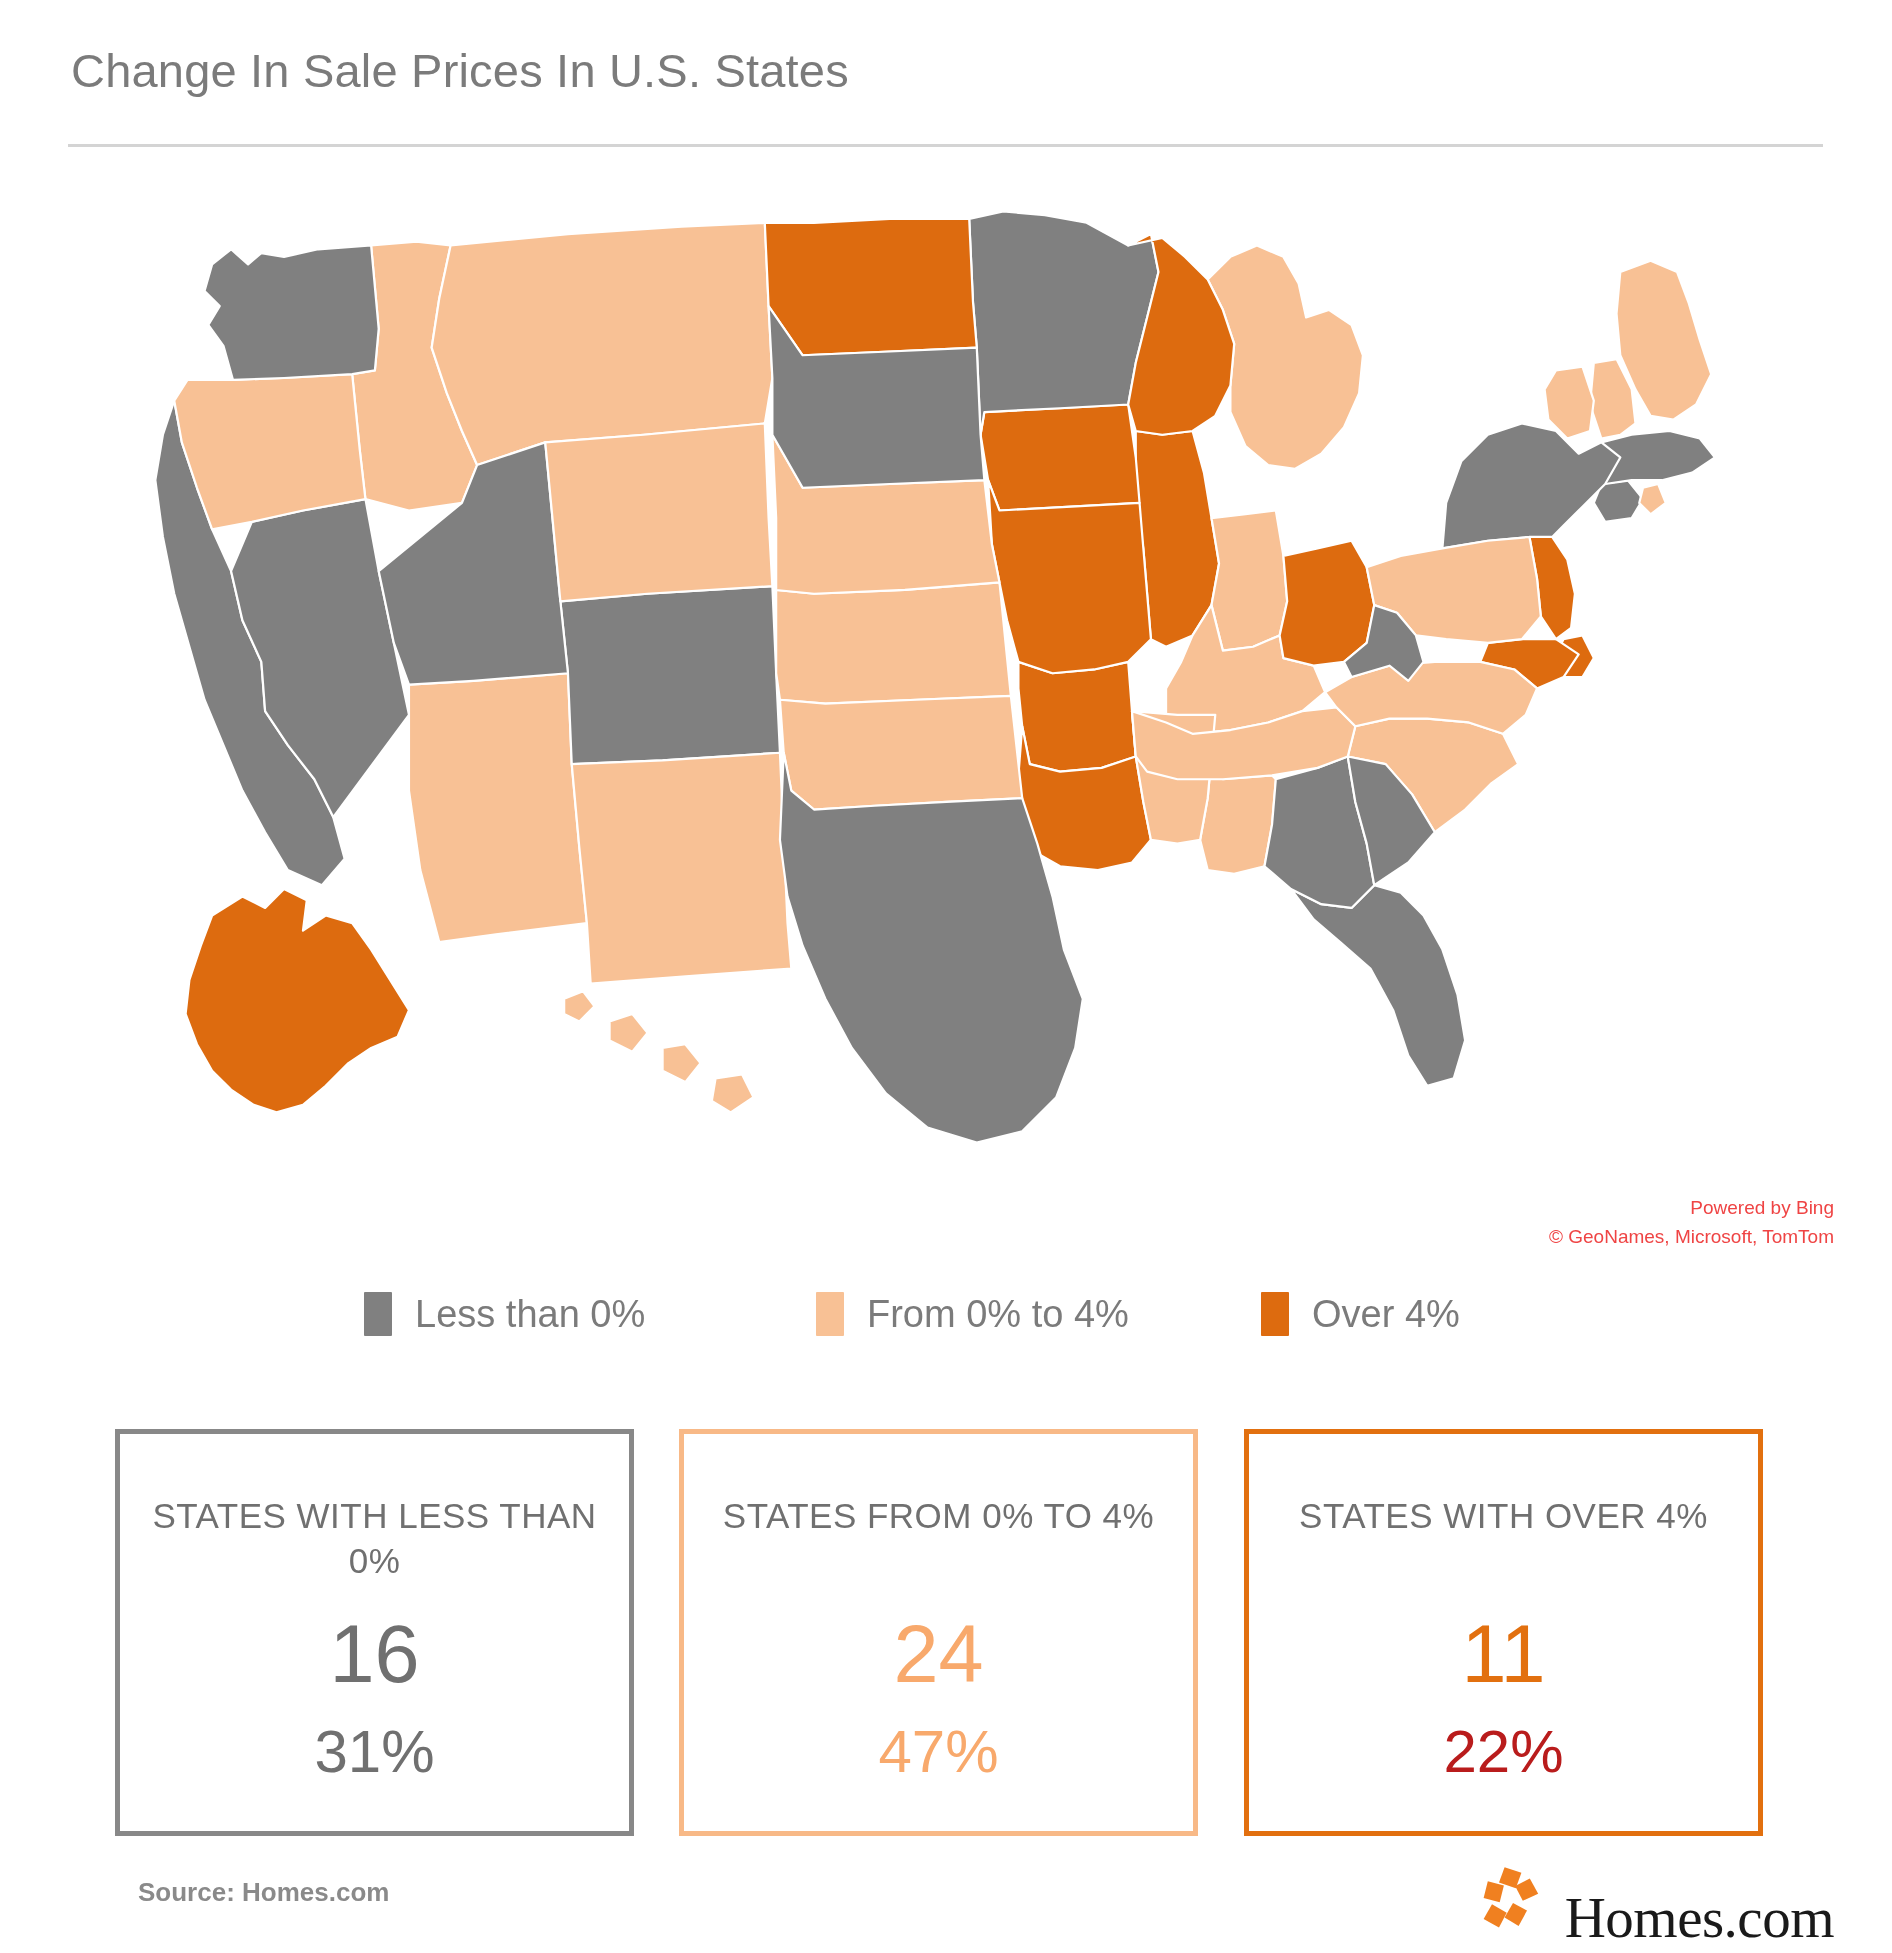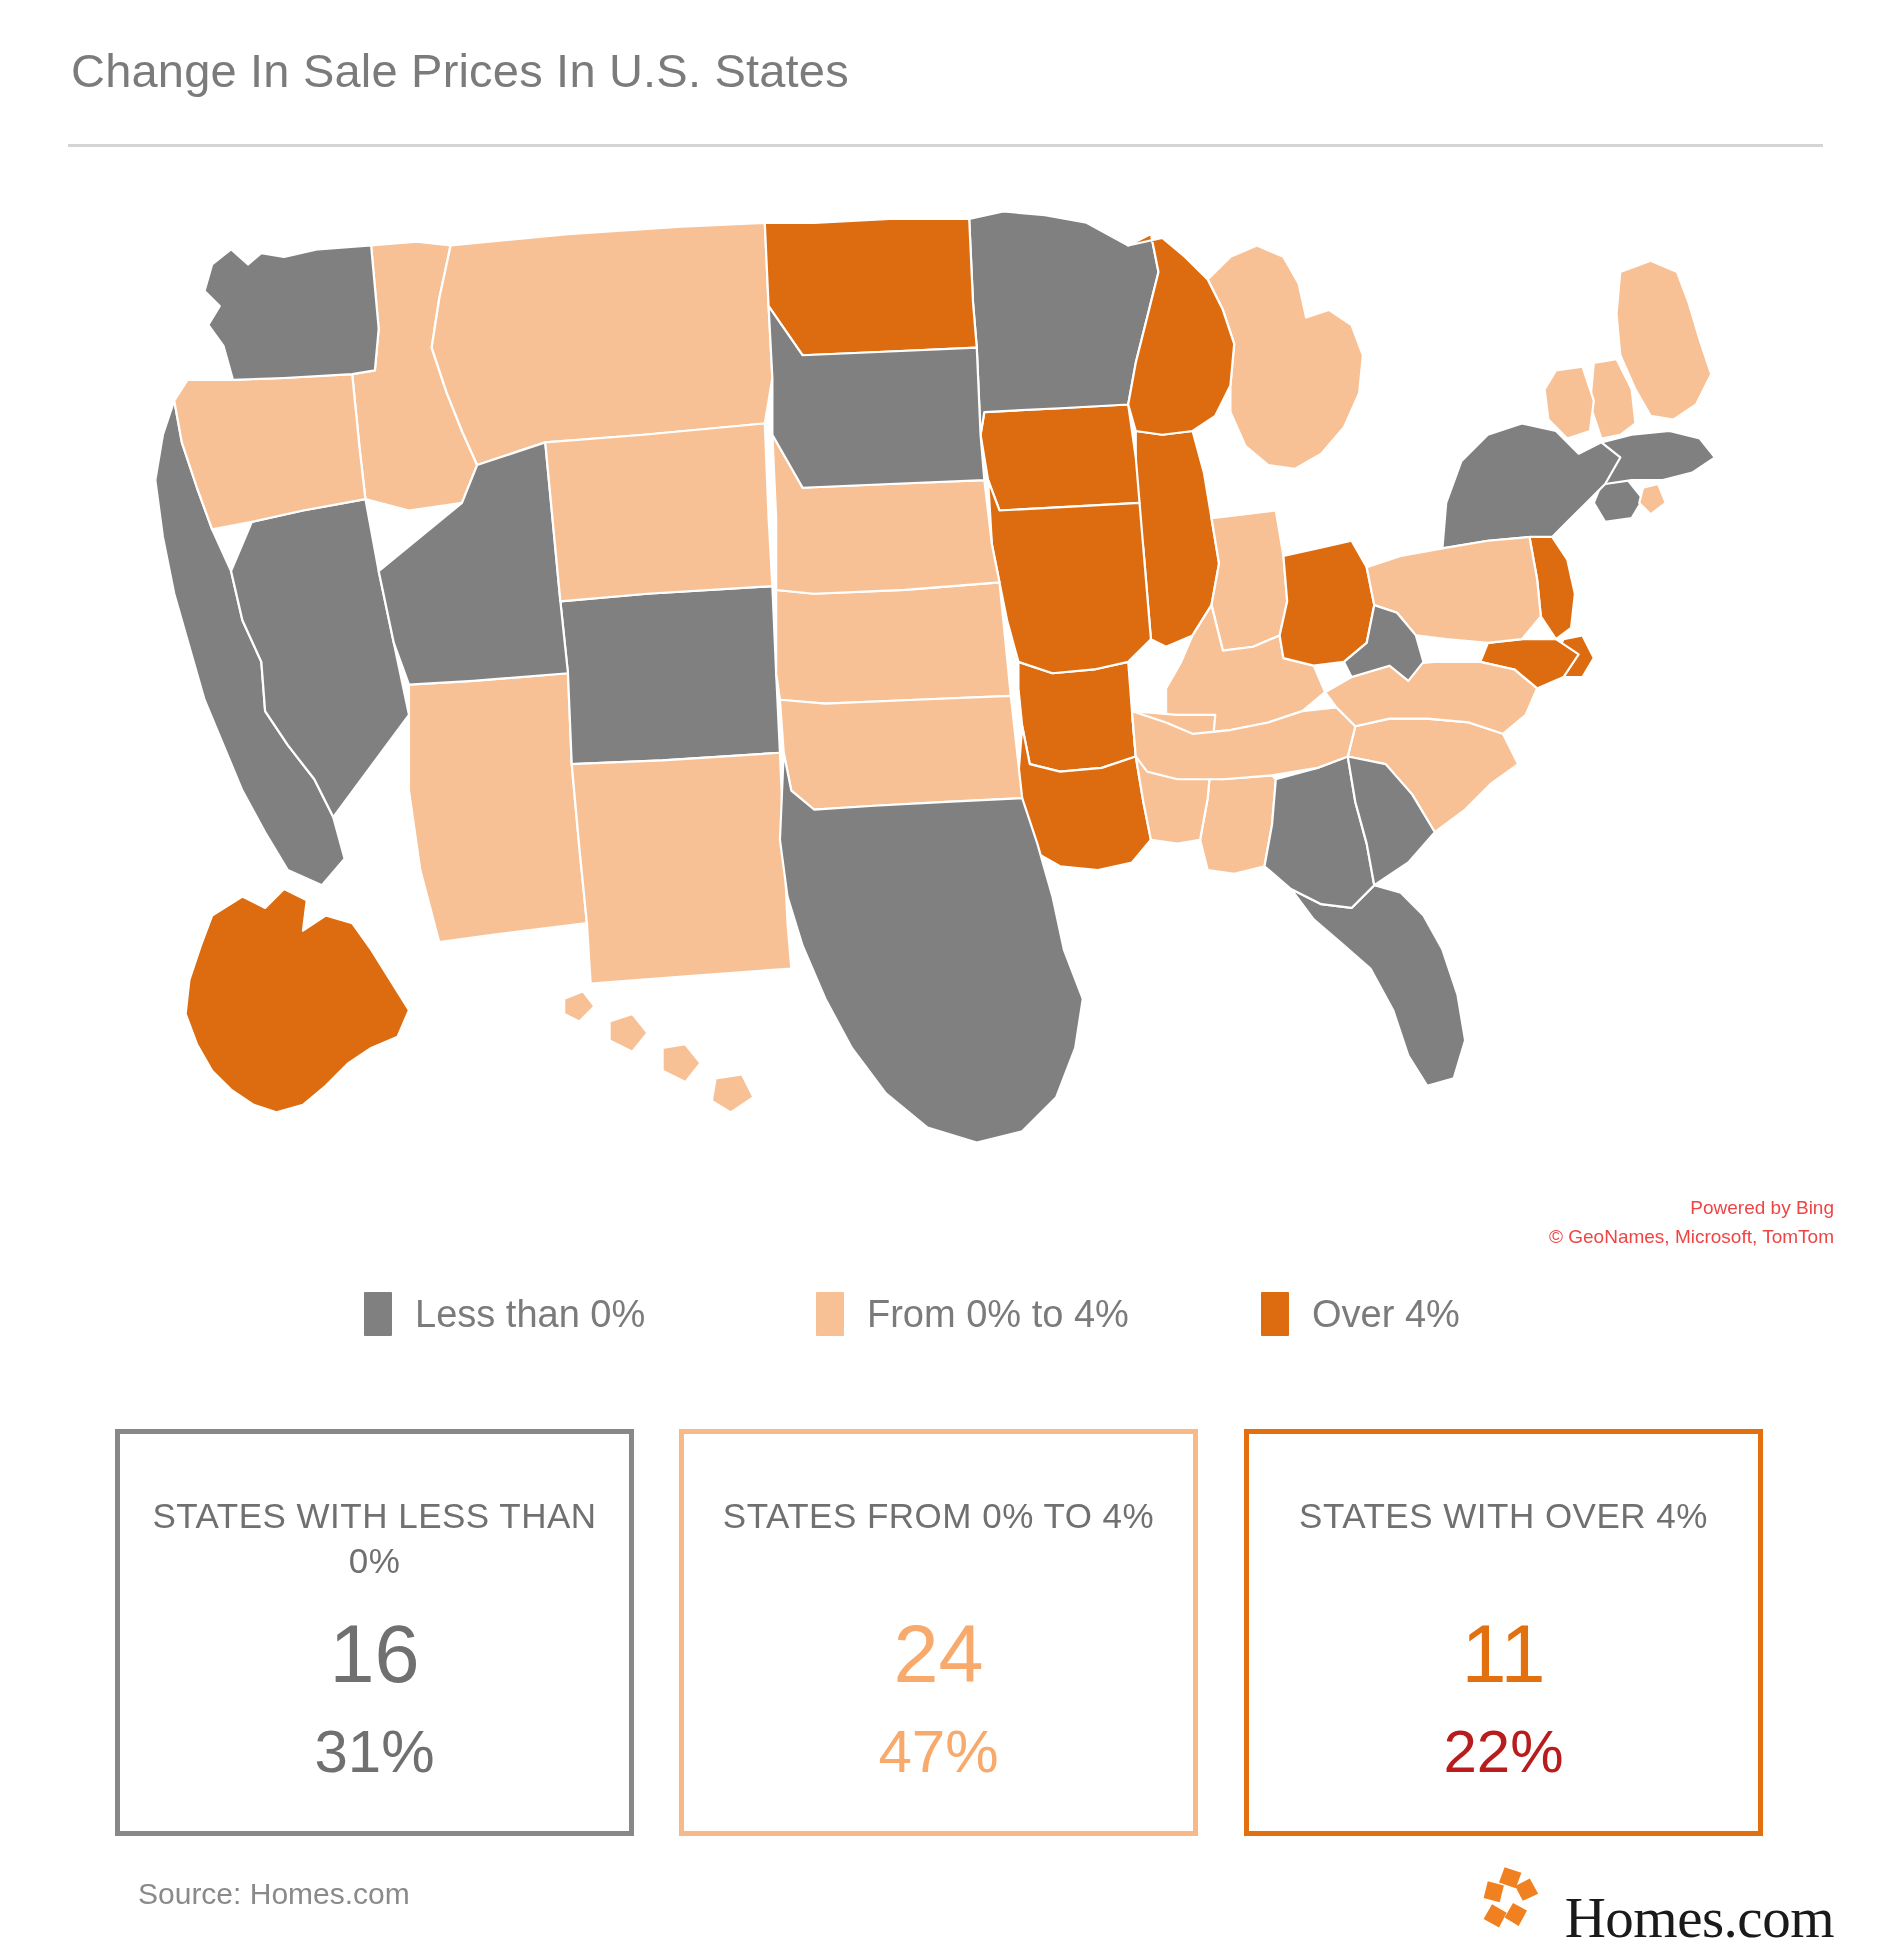--- a/index.html
+++ b/index.html
@@ -51,21 +51,21 @@
     position:absolute;left:26.5px;right:26.5px;top:59px;
     text-align:center;font-size:35px;line-height:45px;color:#707070;letter-spacing:0.5px;
   }
   .stat-num{position:absolute;left:0;right:0;top:175px;text-align:center;
             font-size:81px;line-height:91px;font-weight:400;}
   .stat-pct{position:absolute;left:0;right:0;top:291px;text-align:center;
             font-size:60px;line-height:53px;font-weight:400;}
 
   
   .footer{position:absolute;left:0;top:1850px;width:1893px;height:103px;}
-  .source{position:absolute;left:138px;top:26.5px;font-size:30px;color:#8a8a8a;white-space:nowrap;}
+  .source{position:absolute;left:138px;top:26.5px;font-size:26px;color:#8a8a8a;white-space:nowrap;font-weight:bold;}
   .logo{position:absolute;right:59px;top:7.6px;display:flex;align-items:center;height:81px;}
   .logo-mark{width:70px;height:70px;margin-right:17px;flex:0 0 auto;}
   .logo-text{font-family:"Liberation Serif", serif;font-size:57px;color:#1a1a1a;letter-spacing:-0.5px;white-space:nowrap;margin-top:39px;}
 </style>
 </head>
 <body>
 
 <div class="page">
 
   <div class="header">

